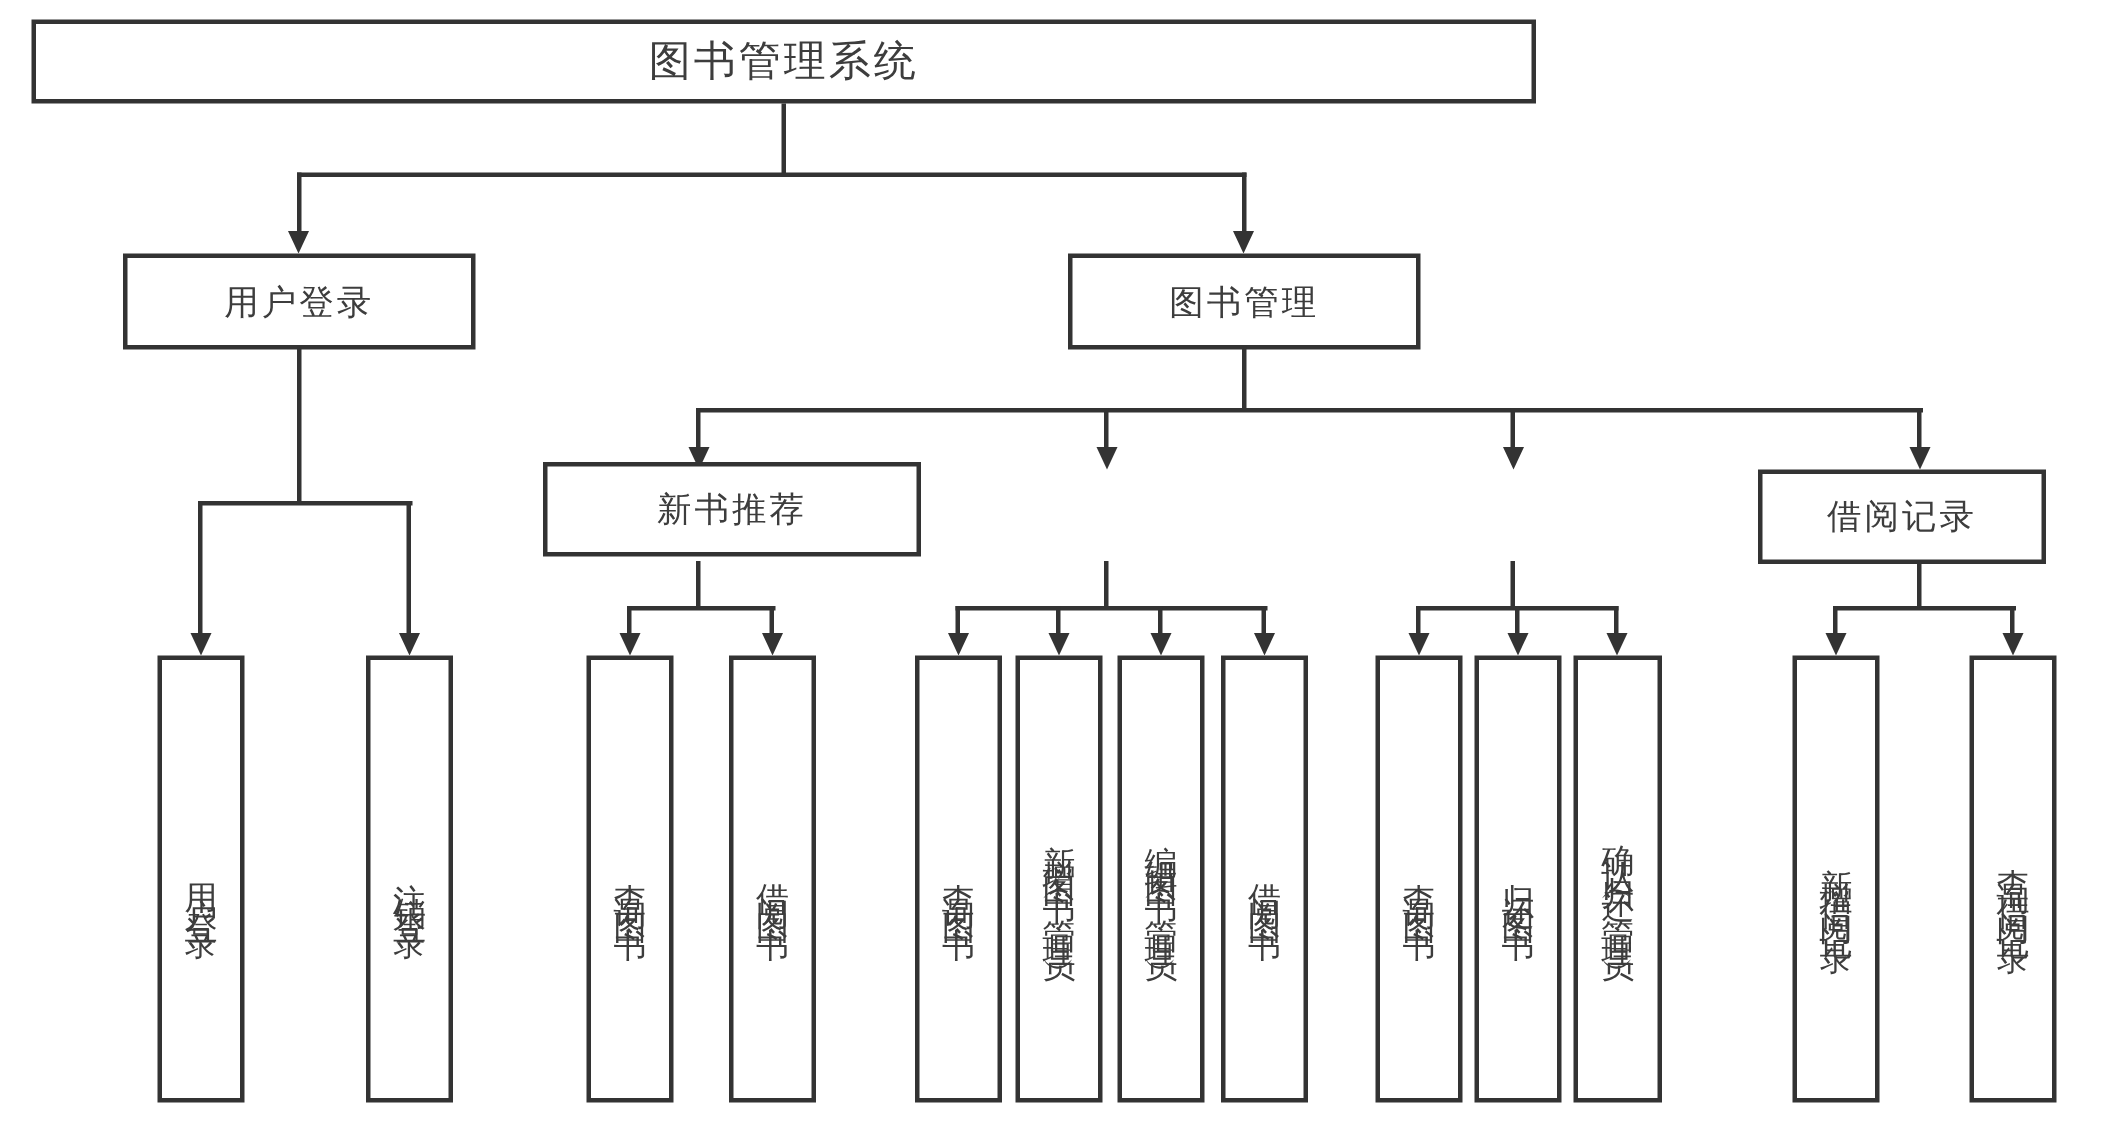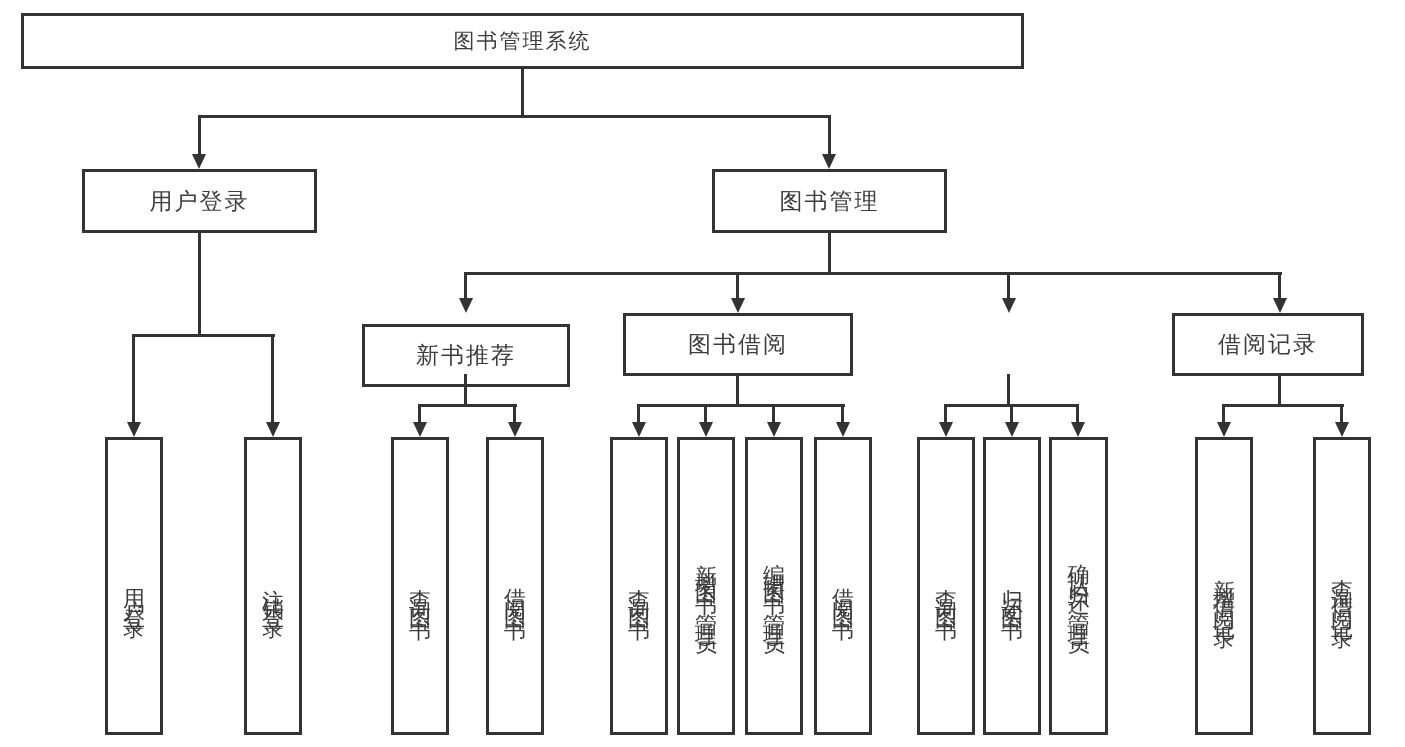--- a/index.html
+++ b/index.html
@@ -24,21 +24,21 @@
     position: absolute;
     border: 3px solid var(--line);
     background: var(--bg);
     color: var(--text);
     display: flex;
     align-items: center;
     justify-content: center;
     text-align: center;
   }
   .node-h { font-size: 23px; letter-spacing: 2px; }
-  .node-root { font-size: 21px; letter-spacing: 2px; }
+  .node-root { font-size: 28px; letter-spacing: 2px; }
 
   .node-v {
     font-size: 22px;
     writing-mode: vertical-rl;
     text-orientation: mixed;
     letter-spacing: 10px;
     line-height: 52px;
     padding-top: 10px;
   }
 
@@ -91,22 +91,21 @@
   <div class="hline" style="left:464px; top:272px; width:818px;"></div>
   <div class="vline" style="left:464px; top:272px; height:28px;"></div>
   <div class="vline" style="left:736px; top:272px; height:28px;"></div>
   <div class="vline" style="left:1007px; top:272px; height:28px;"></div>
   <div class="vline" style="left:1278px; top:272px; height:28px;"></div>
   <div class="arrow" style="left:459px; top:298px;"></div>
   <div class="arrow" style="left:731px; top:298px;"></div>
   <div class="arrow" style="left:1002px; top:298px;"></div>
   <div class="arrow" style="left:1273px; top:298px;"></div>
 
-  <div class="node node-h" style="left:362px; top:324px; width:208px; height:63px;">新书推荐</div>
-  <div class="node node-h" style="left:623px; top:313px; width:230px; height:63px;">图书借阅</div>
+  <div class="node node-h" style="left:362px; top:308px; width:252px; height:63px;">新书推荐</div>
   <div class="node node-h" style="left:1172px; top:313px; width:192px; height:63px;">借阅记录</div>
 
   <div class="vline" style="left:464px; top:374px; height:31px;"></div>
   <div class="hline" style="left:418px; top:404px; width:99px;"></div>
   <div class="vline" style="left:418px; top:404px; height:19px;"></div>
   <div class="vline" style="left:513px; top:404px; height:19px;"></div>
   <div class="arrow" style="left:413px; top:422px;"></div>
   <div class="arrow" style="left:508px; top:422px;"></div>
 
   <div class="vline" style="left:736px; top:374px; height:31px;"></div>

